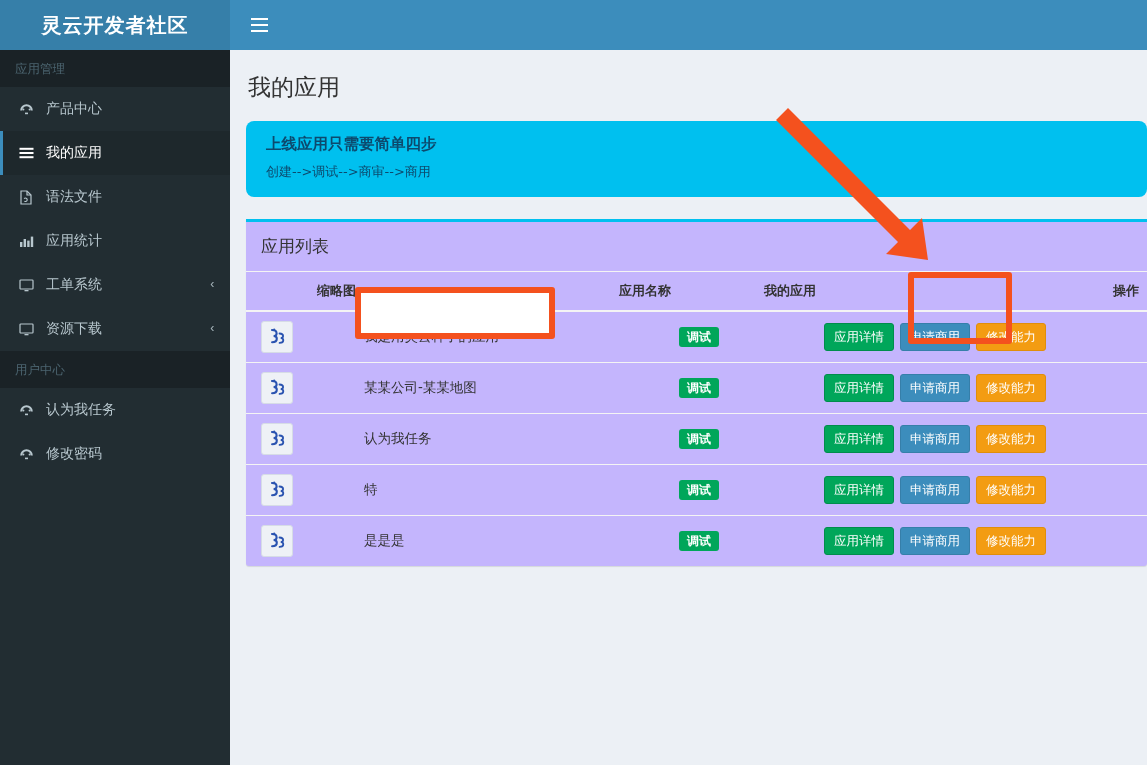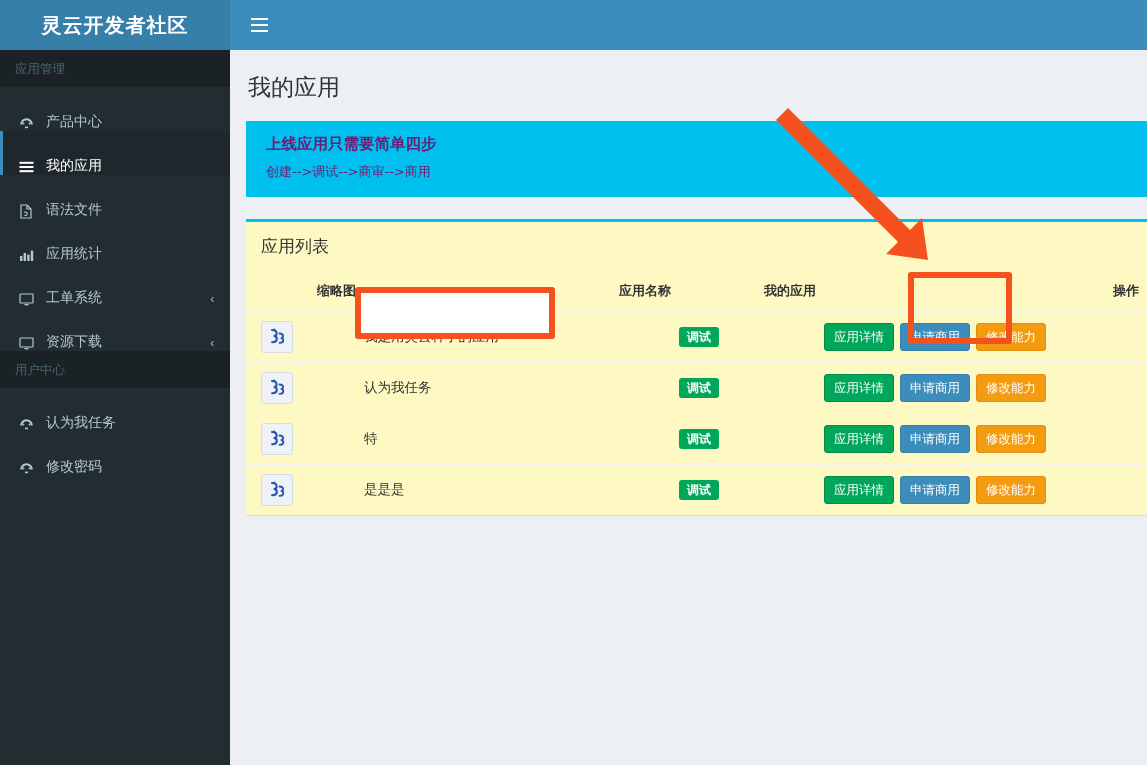--- a/index.html
+++ b/index.html
@@ -28,21 +28,21 @@
   .side-header {
     height: 37px; line-height: 37px;
     padding: 0 15px;
     color: #4b646f;
     font-size: 12.5px;
     background: #1a2226;
   }
   .side-item {
     position: relative;
     height: 44px;
-    display: flex; align-items: flex-end;
+    display: flex; align-items: center;
     padding: 0 10px 0 12px;
     color: #b8c7ce;
     font-size: 14px;
     border-left: 3px solid transparent;
     cursor: pointer;
     font-family: Liberation Mono, monospace;
   }
   .side-item.active {
     background: #1e282c;
     color: #ffffff;
@@ -87,31 +87,31 @@
   #page-title {
     font-size: 23px;
     color: #333333;
     font-weight: normal;
     margin: 6px 0 18px 2px;
   }
 
   #banner {
     width: 901px;
     background: #00c0ef;
-    color: #701a75;
-    border-radius: 1px;
+    color: #0c4a6e;
+    border-radius: 8px;
     padding: 13px 20px 16px 20px;
     margin-bottom: 22px;
   }
   #banner .b-title { font-size: 15.5px; font-weight: bold; margin-bottom: 8px; }
   #banner .b-sub { font-size: 13px; }
 
   #panel {
     width: 901px;
-    background: #fef9c3;
+    background: #c4b5fd;
     border-top: 3px solid #00c0ef;
     border-radius: 0 0 3px 3px;
     box-shadow: 0 1px 1px rgba(0,0,0,.10);
   }
   #panel-head {
     padding: 13px 15px 13px 15px;
     border-bottom: 1px solid #f4f4f4;
   }
   #panel-title { font-size: 17px; color: #333333; font-weight: normal; }
 
@@ -330,20 +330,34 @@
               <td class="c-thumb">
                 <span class="thumb">
                   <svg width="24" height="24" viewBox="0 0 24 24">
                     <path d="M7 5c3 0 4.6 1.6 4.6 3.4 0 1.6-1.3 2.6-3 2.6 1.8 0 3.2 1 3.2 2.7 0 2.1-2 3.5-4.7 3.5" fill="none" stroke="#2a53b0" stroke-width="2.1" stroke-linecap="round"></path>
                     <path d="M14.5 8.5c2.3 0 3.6 1.2 3.6 2.6 0 1.3-1 2-2.4 2 1.4 0 2.6.8 2.6 2.1 0 1.6-1.6 2.7-3.7 2.7" fill="none" stroke="#2a53b0" stroke-width="1.8" stroke-linecap="round"></path>
                     <circle cx="9.2" cy="4.4" r="1" fill="#2a53b0"></circle>
                   </svg>
                 </span>
               </td>
               <td class="c-name">我是用灵云种子的应用</td>
+              <td class="c-state"><span class="badge">调试</span></td>
+              <td class="c-ops"><span class="btn btn-green">应用详情</span><span class="btn btn-blue">申请商用</span><span class="btn btn-orange">修改能力</span></td>
+            </tr>
+            <tr>
+              <td class="c-thumb">
+                <span class="thumb">
+                  <svg width="24" height="24" viewBox="0 0 24 24">
+                    <path d="M7 5c3 0 4.6 1.6 4.6 3.4 0 1.6-1.3 2.6-3 2.6 1.8 0 3.2 1 3.2 2.7 0 2.1-2 3.5-4.7 3.5" fill="none" stroke="#2a53b0" stroke-width="2.1" stroke-linecap="round"></path>
+                    <path d="M14.5 8.5c2.3 0 3.6 1.2 3.6 2.6 0 1.3-1 2-2.4 2 1.4 0 2.6.8 2.6 2.1 0 1.6-1.6 2.7-3.7 2.7" fill="none" stroke="#2a53b0" stroke-width="1.8" stroke-linecap="round"></path>
+                    <circle cx="9.2" cy="4.4" r="1" fill="#2a53b0"></circle>
+                  </svg>
+                </span>
+              </td>
+              <td class="c-name">某某公司-某某地图</td>
               <td class="c-state"><span class="badge">调试</span></td>
               <td class="c-ops"><span class="btn btn-green">应用详情</span><span class="btn btn-blue">申请商用</span><span class="btn btn-orange">修改能力</span></td>
             </tr>
             <tr>
               <td class="c-thumb">
                 <span class="thumb">
                   <svg width="24" height="24" viewBox="0 0 24 24">
                     <path d="M7 5c3 0 4.6 1.6 4.6 3.4 0 1.6-1.3 2.6-3 2.6 1.8 0 3.2 1 3.2 2.7 0 2.1-2 3.5-4.7 3.5" fill="none" stroke="#2a53b0" stroke-width="2.1" stroke-linecap="round"></path>
                     <path d="M14.5 8.5c2.3 0 3.6 1.2 3.6 2.6 0 1.3-1 2-2.4 2 1.4 0 2.6.8 2.6 2.1 0 1.6-1.6 2.7-3.7 2.7" fill="none" stroke="#2a53b0" stroke-width="1.8" stroke-linecap="round"></path>
                     <circle cx="9.2" cy="4.4" r="1" fill="#2a53b0"></circle>

